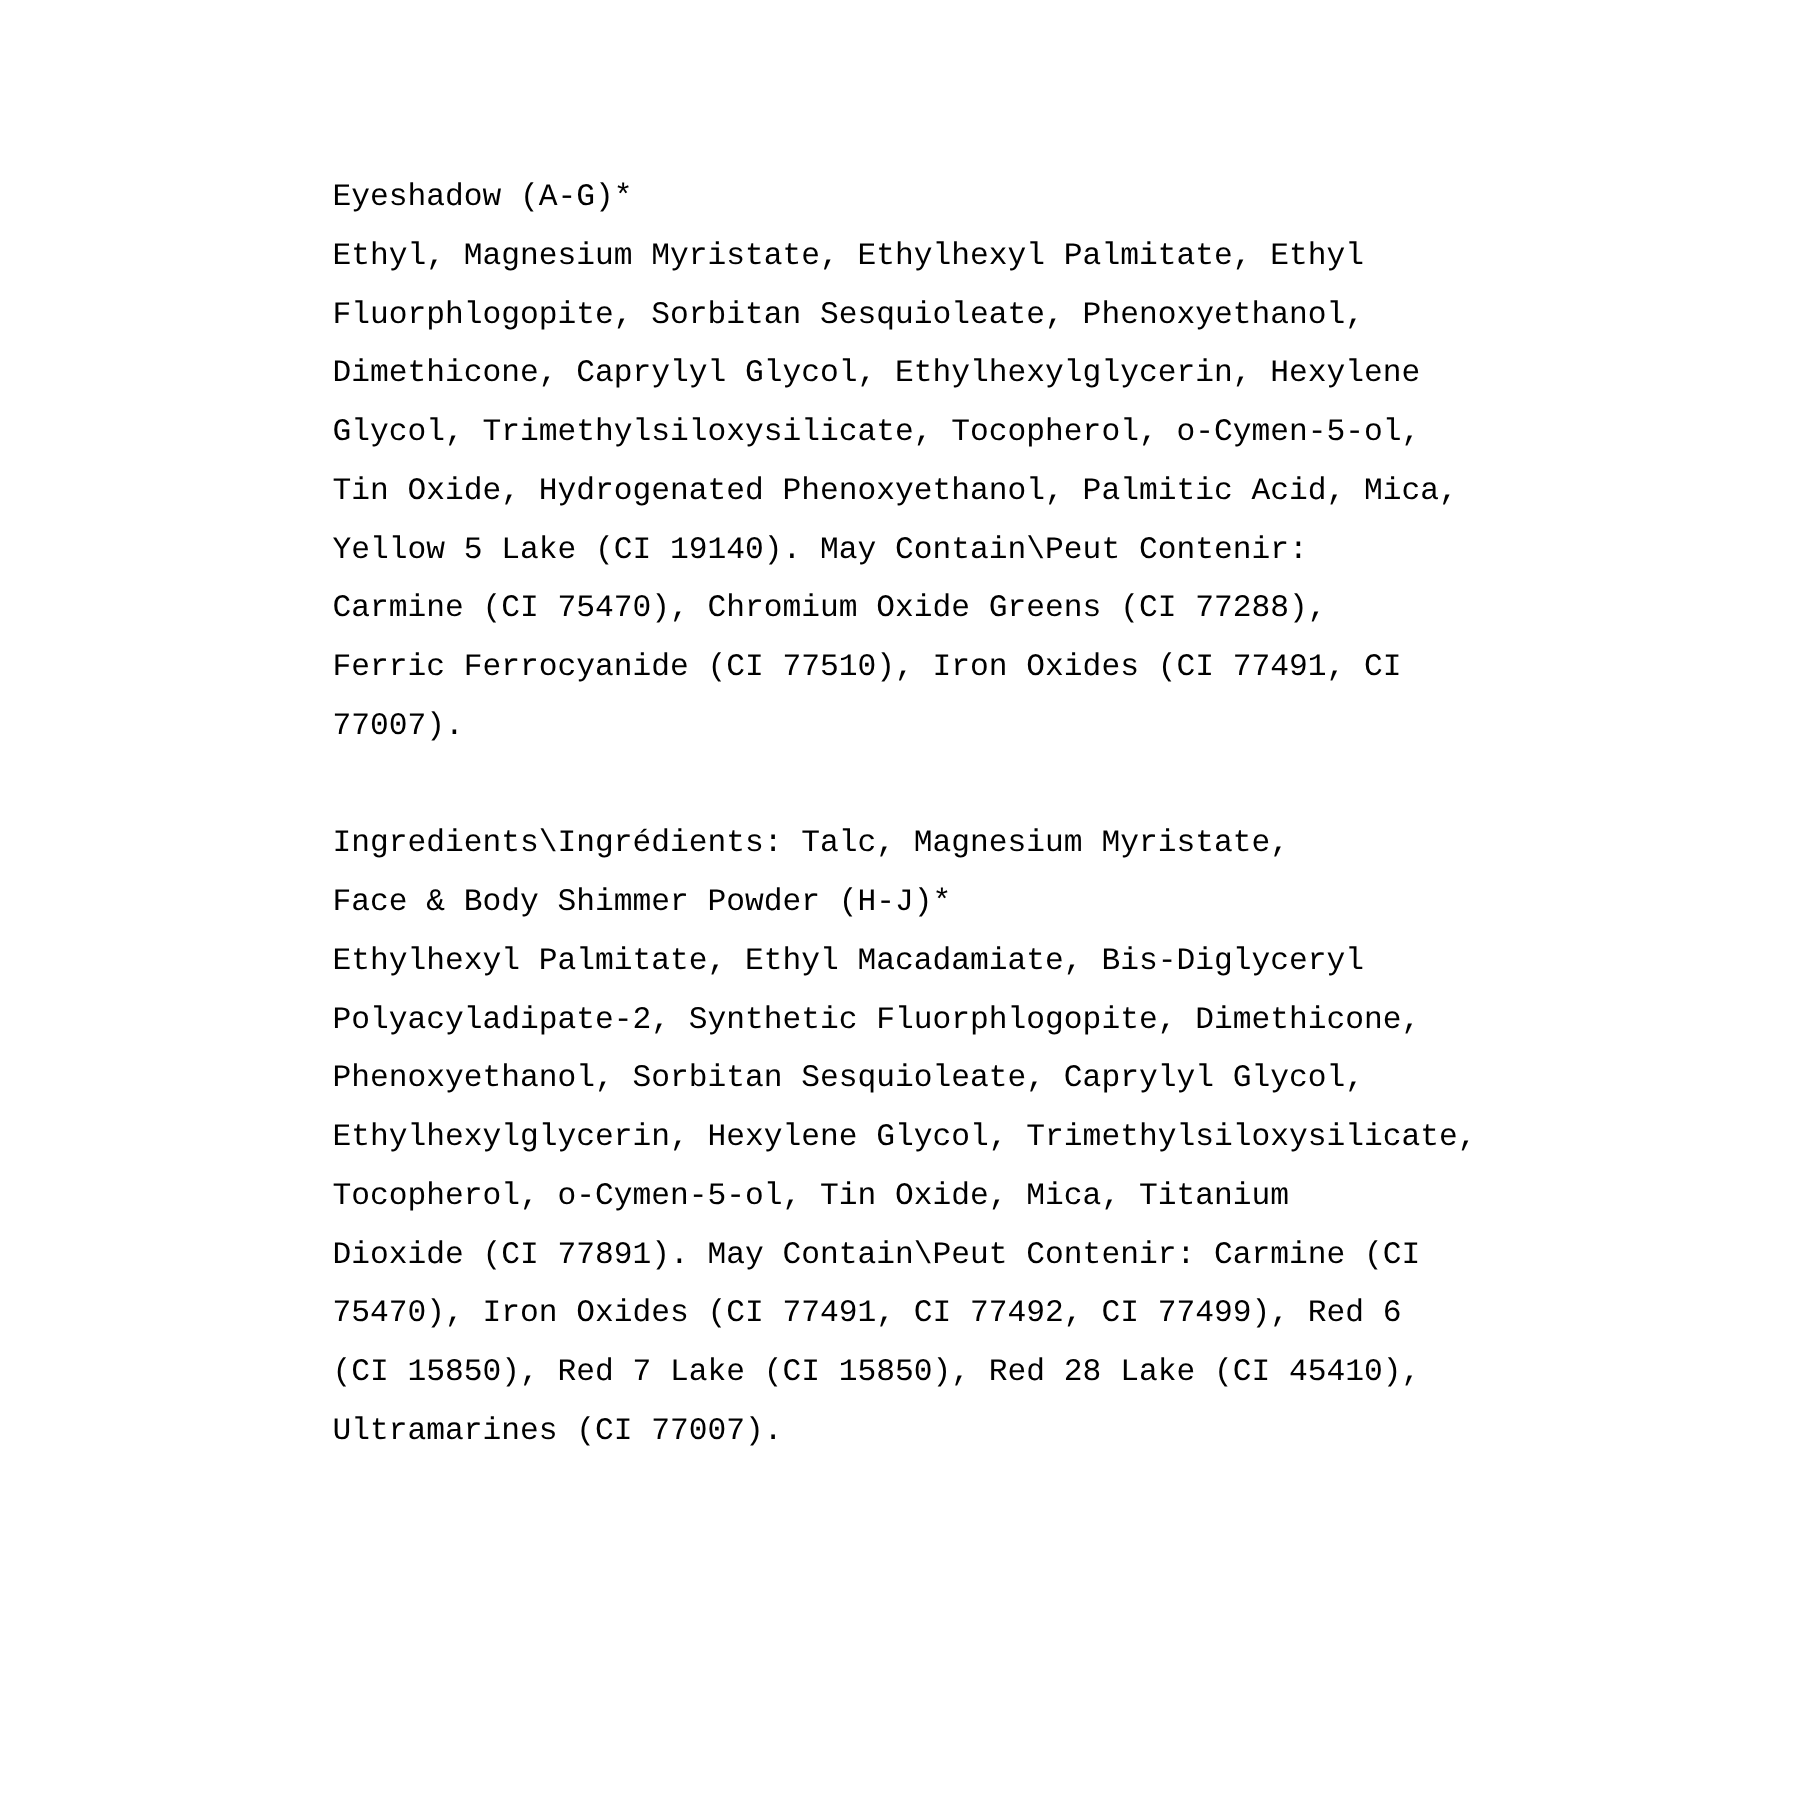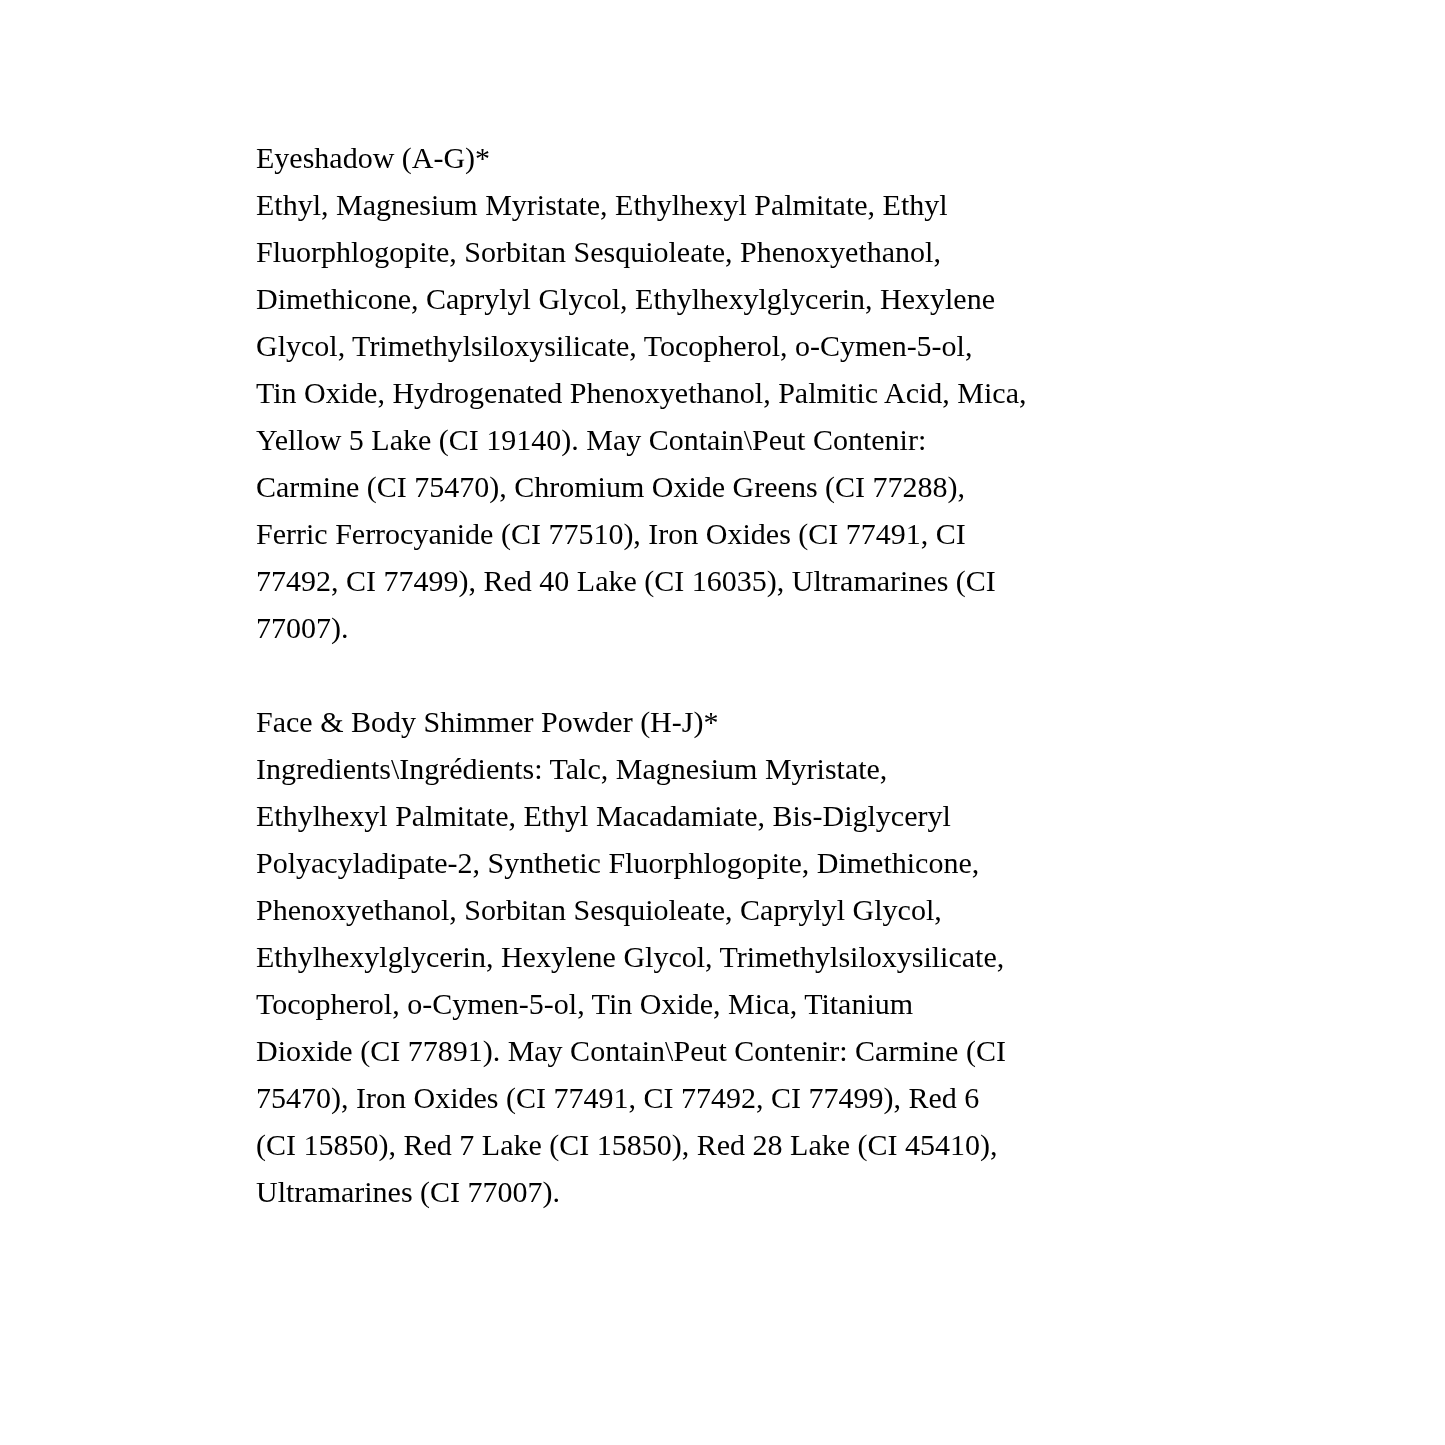--- a/index.html
+++ b/index.html
@@ -8,24 +8,24 @@
   }
   body {
     width: 1445px;
     height: 1445px;
     background: #ffffff;
     overflow: hidden;
     position: relative;
   }
   .doc {
     position: absolute;
-    left: 256px;
+    left: 266px;
     top: 134px;
-    font-family: Liberation Serif, serif;
-    font-size: 30px;
+    font-family: Liberation Mono, monospace;
+    font-size: 25px;
     line-height: 47px;
     font-weight: 400;
     color: #000000;
     letter-spacing: 0px;
   }
   .line {
     white-space: nowrap;
   }
   .block-gap {
     margin-top: 47px;
@@ -39,27 +39,26 @@
   <section class="block">
     <div class="line title">Eyeshadow (A-G)*</div>
     <div class="line">Ethyl, Magnesium Myristate, Ethylhexyl Palmitate, Ethyl</div>
     <div class="line">Fluorphlogopite, Sorbitan Sesquioleate, Phenoxyethanol,</div>
     <div class="line">Dimethicone, Caprylyl Glycol, Ethylhexylglycerin, Hexylene</div>
     <div class="line">Glycol, Trimethylsiloxysilicate, Tocopherol, o-Cymen-5-ol,</div>
     <div class="line">Tin Oxide, Hydrogenated Phenoxyethanol, Palmitic Acid, Mica,</div>
     <div class="line">Yellow 5 Lake (CI 19140). May Contain\Peut Contenir:</div>
     <div class="line">Carmine (CI 75470), Chromium Oxide Greens (CI 77288),</div>
     <div class="line">Ferric Ferrocyanide (CI 77510), Iron Oxides (CI 77491, CI</div>
-    <div class="line">77492, CI 77499), Red 40 Lake (CI 16035), Ultramarines (CI</div>
     <div class="line">77007).</div>
   </section>
 
   <section class="block block-gap">
+    <div class="line">Ingredients\Ingrédients: Talc, Magnesium Myristate,</div>
     <div class="line title">Face &amp; Body Shimmer Powder (H-J)*</div>
-    <div class="line">Ingredients\Ingrédients: Talc, Magnesium Myristate,</div>
     <div class="line">Ethylhexyl Palmitate, Ethyl Macadamiate, Bis-Diglyceryl</div>
     <div class="line">Polyacyladipate-2, Synthetic Fluorphlogopite, Dimethicone,</div>
     <div class="line">Phenoxyethanol, Sorbitan Sesquioleate, Caprylyl Glycol,</div>
     <div class="line">Ethylhexylglycerin, Hexylene Glycol, Trimethylsiloxysilicate,</div>
     <div class="line">Tocopherol, o-Cymen-5-ol, Tin Oxide, Mica, Titanium</div>
     <div class="line">Dioxide (CI 77891). May Contain\Peut Contenir: Carmine (CI</div>
     <div class="line">75470), Iron Oxides (CI 77491, CI 77492, CI 77499), Red 6</div>
     <div class="line">(CI 15850), Red 7 Lake (CI 15850), Red 28 Lake (CI 45410),</div>
     <div class="line">Ultramarines (CI 77007).</div>
   </section>

